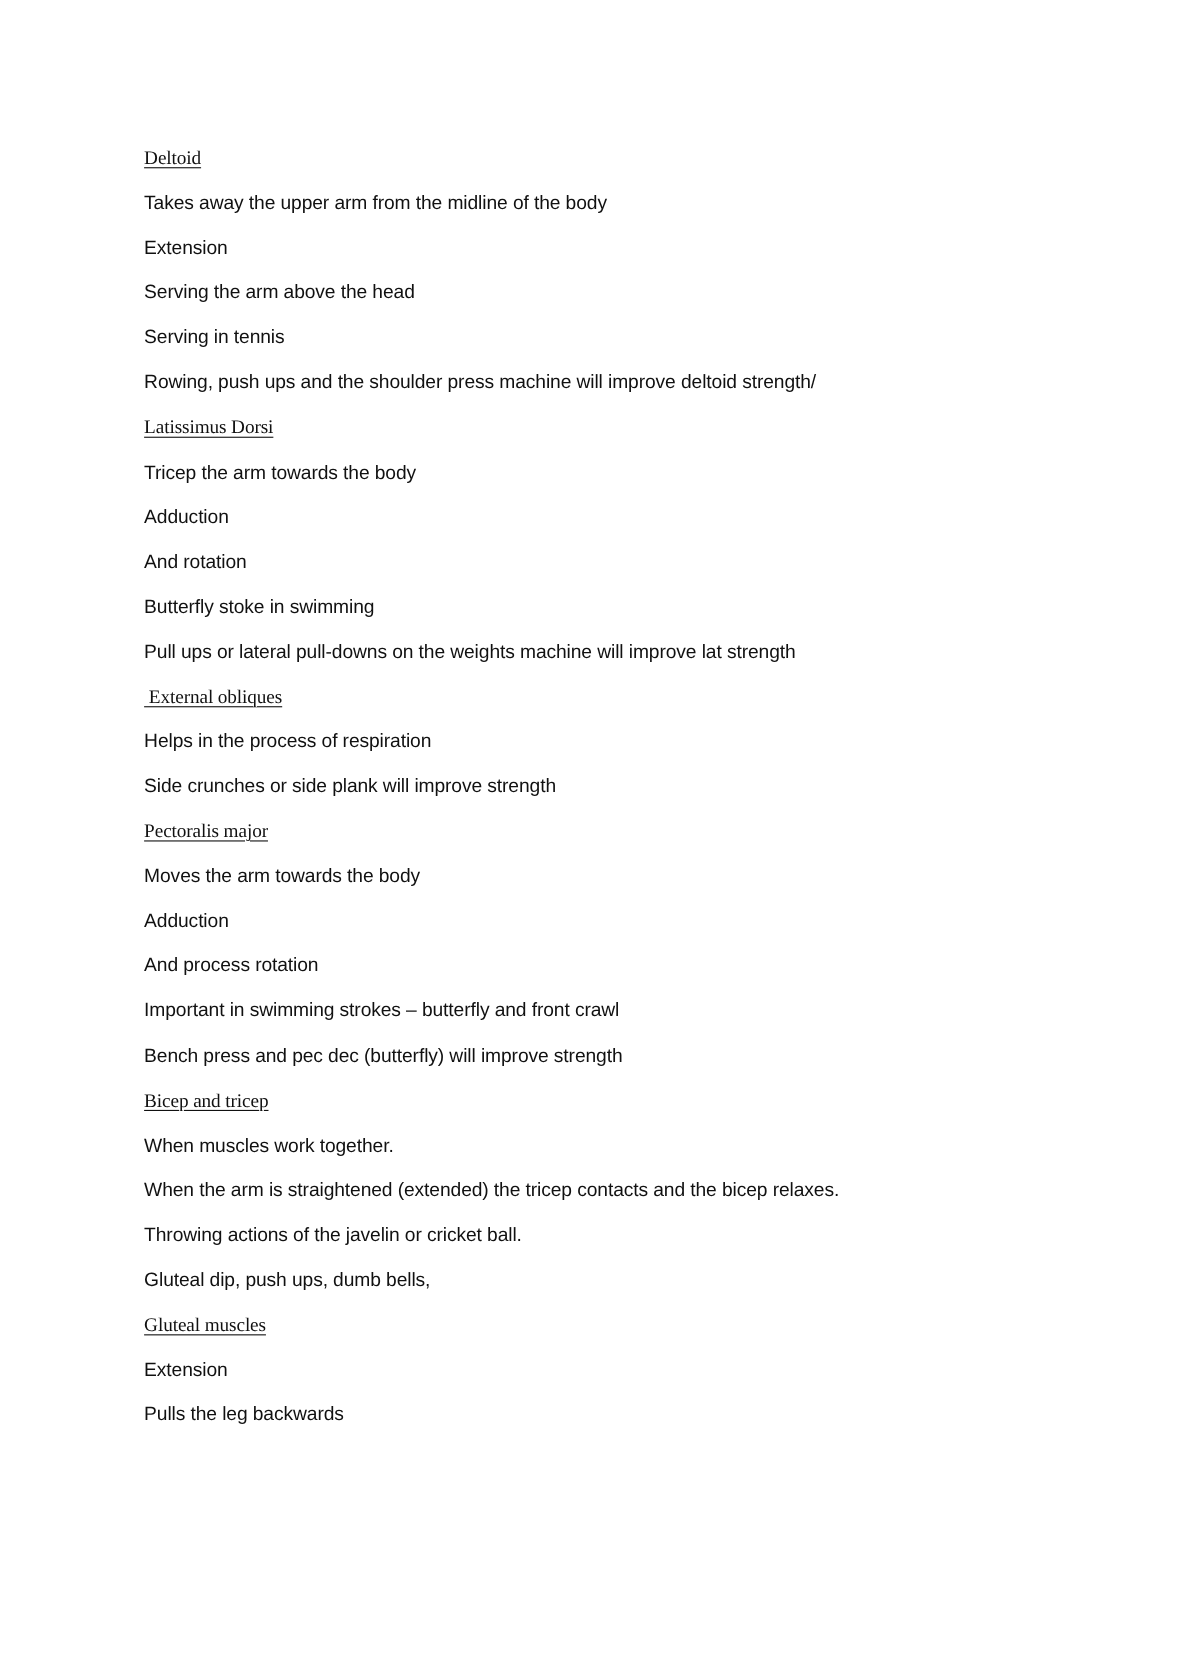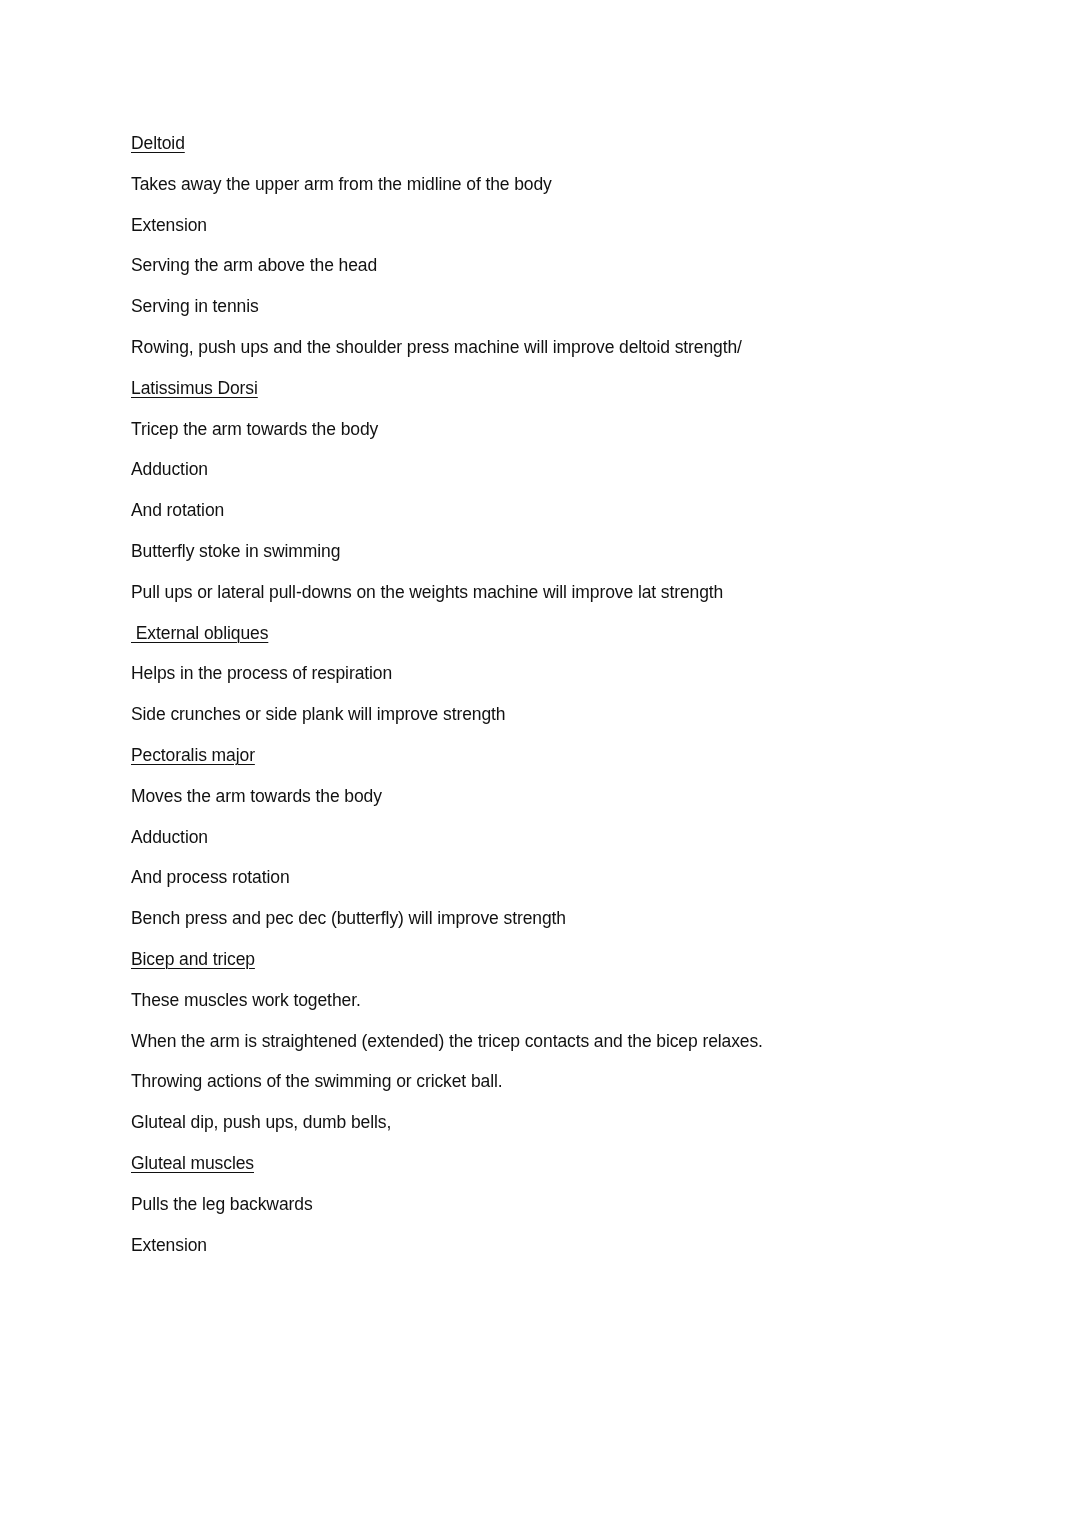--- a/index.html
+++ b/index.html
@@ -33,20 +33,21 @@
       color: #111111;
       height: 40.8px;
       line-height: 24px;
       white-space: pre;
       letter-spacing: -0.1px;
     }
     .heading {
       text-decoration: underline;
       text-underline-offset: 3px;
       text-decoration-thickness: 1px;
+      font-family: Liberation Serif, serif;
     }
   </style>
 </head>
 <body>
 
 <div class="page">
   <div class="content">
     <div class="line heading">Deltoid</div>
     <div class="line">Takes away the upper arm from the midline of the body</div>
     <div class="line">Extension</div>
@@ -59,23 +60,24 @@
     <div class="line">And rotation</div>
     <div class="line">Butterfly stoke in swimming</div>
     <div class="line">Pull ups or lateral pull-downs on the weights machine will improve lat strength</div>
     <div class="line heading"> External obliques</div>
     <div class="line">Helps in the process of respiration</div>
     <div class="line">Side crunches or side plank will improve strength</div>
     <div class="line heading">Pectoralis major</div>
     <div class="line">Moves the arm towards the body</div>
     <div class="line">Adduction</div>
     <div class="line">And process rotation</div>
+    <div class="line">Important in swimming strokes – butterfly and front crawl</div>
     <div class="line">Bench press and pec dec (butterfly) will improve strength</div>
     <div class="line heading">Bicep and tricep</div>
-    <div class="line">These muscles work together.</div>
+    <div class="line">When muscles work together.</div>
     <div class="line">When the arm is straightened (extended) the tricep contacts and the bicep relaxes.</div>
-    <div class="line">Throwing actions of the swimming or cricket ball.</div>
+    <div class="line">Throwing actions of the javelin or cricket ball.</div>
     <div class="line">Gluteal dip, push ups, dumb bells,</div>
     <div class="line heading">Gluteal muscles</div>
+    <div class="line">Extension</div>
     <div class="line">Pulls the leg backwards</div>
-    <div class="line">Extension</div>
   </div>
 </div>
 
 </body></html>

